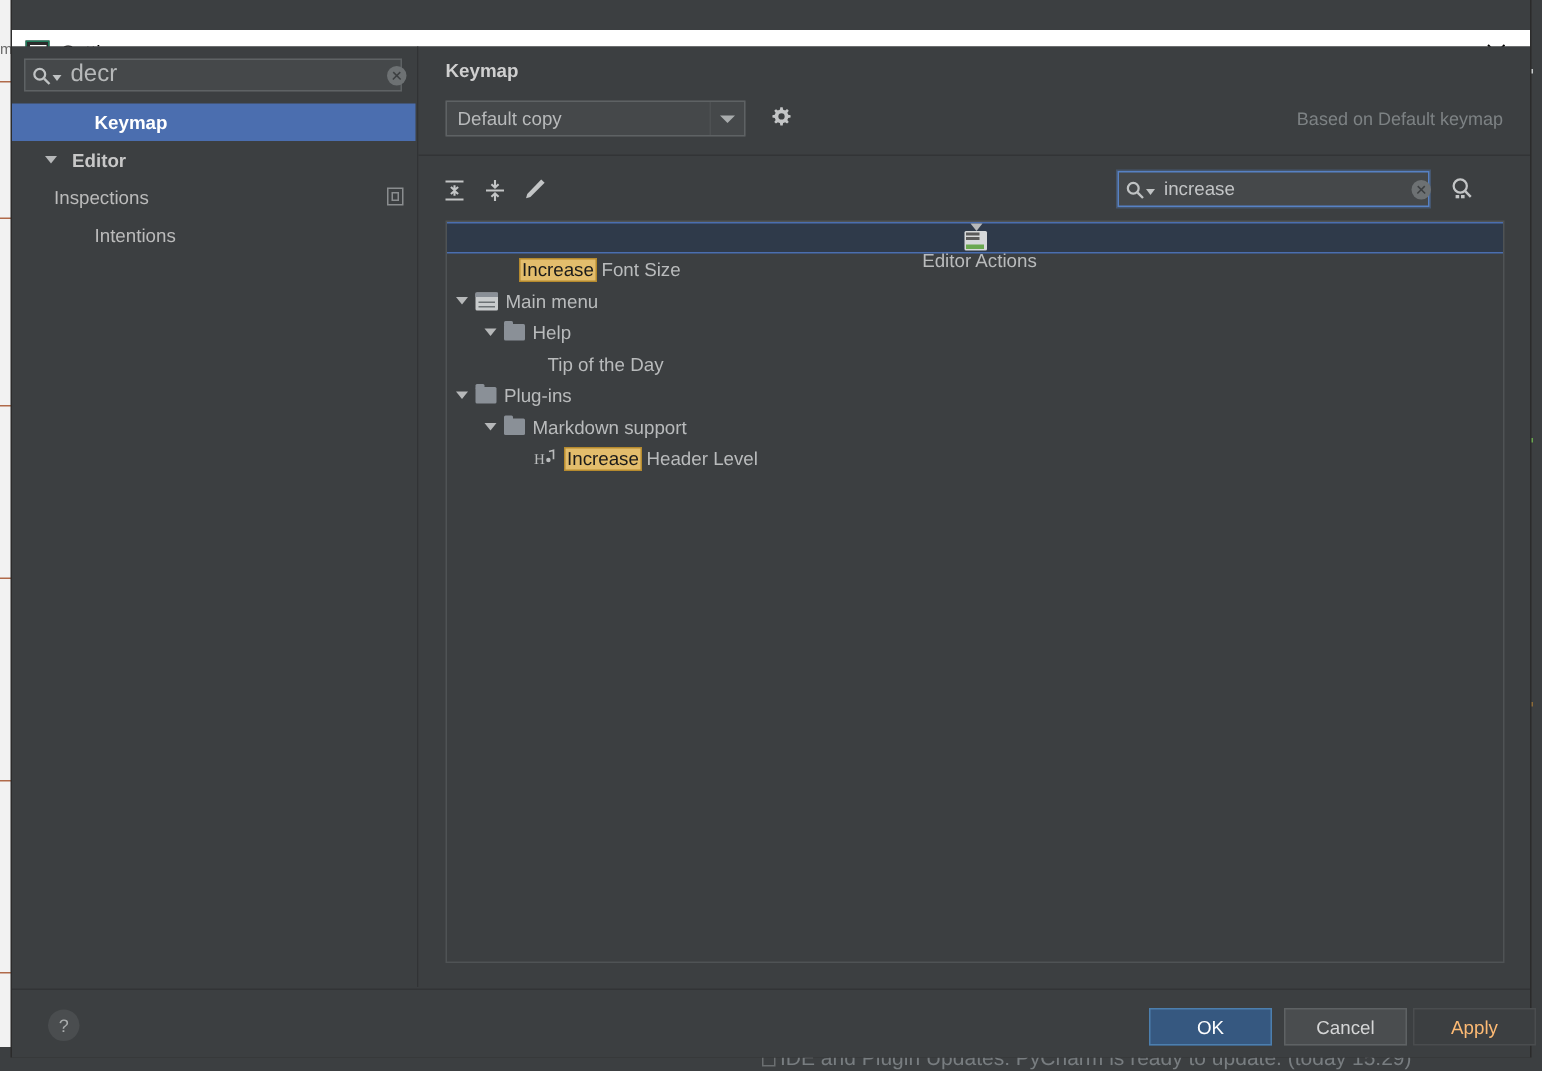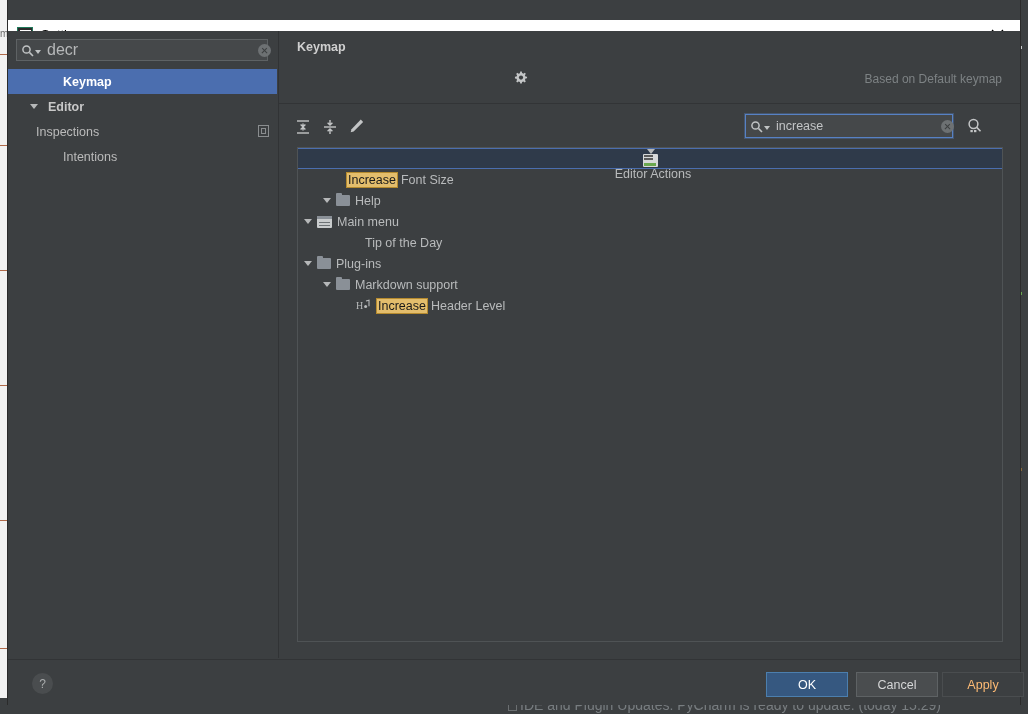--- a/index.html
+++ b/index.html
@@ -500,20 +500,26 @@
           <span class="side-label" style="margin-left:55px">Intentions</span>
         </div>
 
       </div>
     </div>
 
     <div id="right-panel">
 
       <div id="panel-title">Keymap</div>
 
+      <div id="keymap-select">
+        <span id="keymap-select-label">Default copy</span>
+        <span id="keymap-select-arrow">
+            <span class="tri"></span>
+          </span>
+      </div>
 
       <div id="gear-button">
         <svg width="20" height="20" viewBox="0 0 20 20" aria-hidden="true">
           <g fill="#c3c5c6">
             <path d="M9.2 2.5h1.6l.25 1.6a5.6 5.6 0 0 1 1.35.56l1.3-.95 1.14 1.14-.95 1.3c.24.42.43.87.56 1.35l1.6.25v1.6l-1.6.25a5.6 5.6 0 0 1-.56 1.35l.95 1.3-1.14 1.14-1.3-.95c-.42.24-.87.43-1.35.56l-.25 1.6H9.2l-.25-1.6a5.6 5.6 0 0 1-1.35-.56l-1.3.95L5.16 12.3l.95-1.3a5.6 5.6 0 0 1-.56-1.35L3.95 9.4V7.8l1.6-.25c.13-.48.32-.93.56-1.35l-.95-1.3L6.3 3.76l1.3.95c.42-.24.87-.43 1.35-.56z"></path>
           </g>
           <circle cx="10" cy="8.6" r="2.1" fill="#3c3f41"></circle>
         </svg>
       </div>
 
@@ -585,34 +591,34 @@
         </div>
 
         <div class="tree-row" style="padding-left:6px">
           <span class="tw spacer"></span>
           <span class="tw spacer"></span>
           <span class="tw spacer"></span>
           <span class="hl">Increase</span>
           <span class="tlabel">Font Size</span>
         </div>
 
+        <div class="tree-row" style="padding-left:6px">
+          <span class="tw"></span>
+          <span class="ticon">
+              <span class="ico-menu"></span>
+            </span>
+          <span class="tlabel">Main menu</span>
+        </div>
+
         <div class="tree-row" style="padding-left:25px">
           <span class="tw"></span>
           <span class="ticon">
               <span class="folder"></span>
             </span>
           <span class="tlabel">Help</span>
-        </div>
-
-        <div class="tree-row" style="padding-left:6px">
-          <span class="tw"></span>
-          <span class="ticon">
-              <span class="ico-menu"></span>
-            </span>
-          <span class="tlabel">Main menu</span>
         </div>
 
         <div class="tree-row" style="padding-left:25px">
           <span class="tw spacer"></span>
           <span class="tw spacer"></span>
           <span class="tw spacer"></span>
           <span class="tlabel">Tip of the Day</span>
         </div>
 
         <div class="tree-row" style="padding-left:6px">

